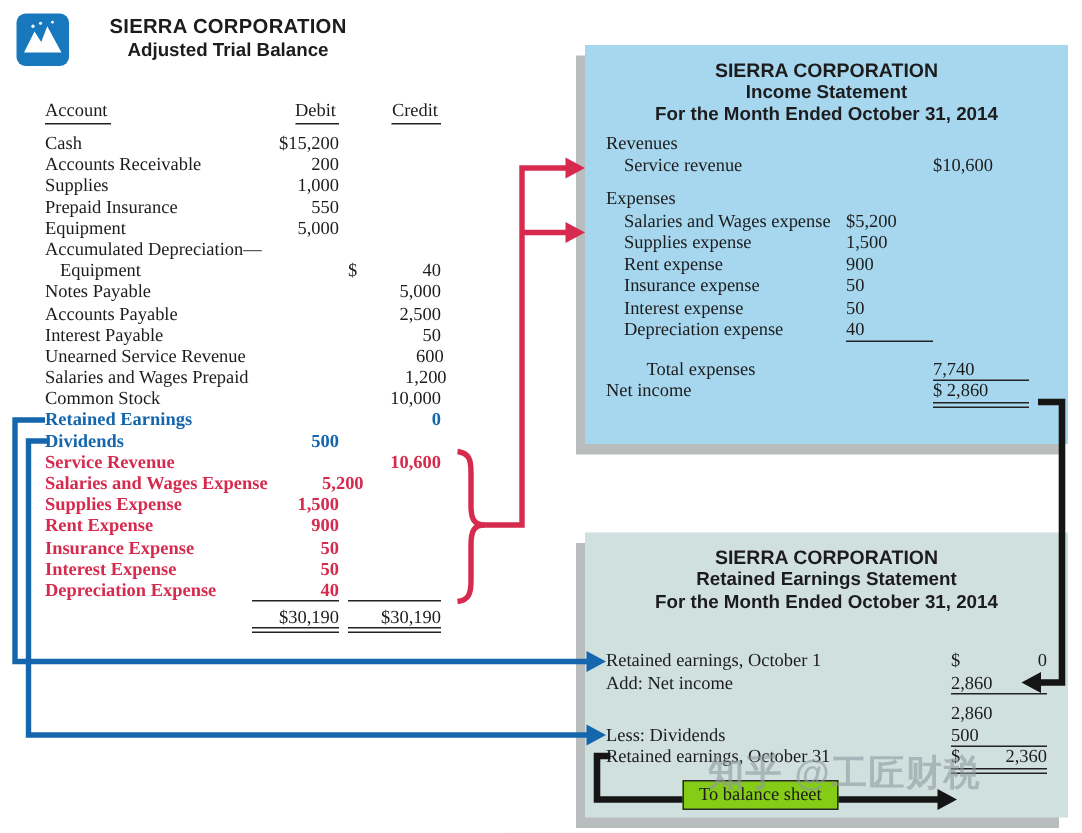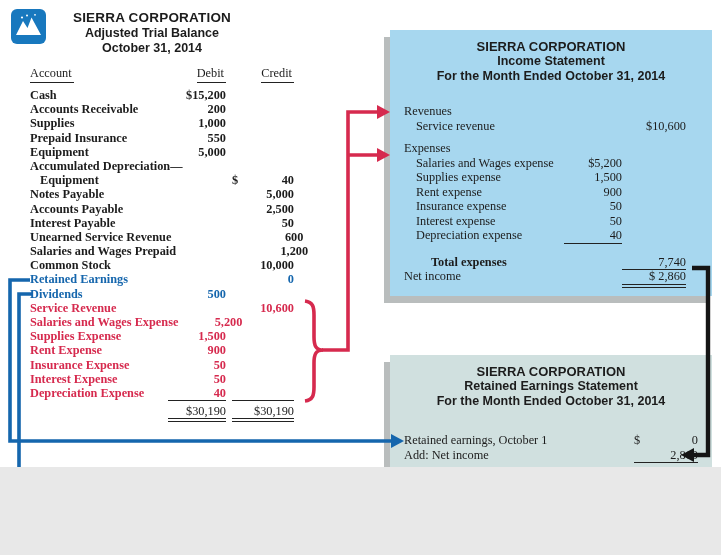--- a/index.html
+++ b/index.html
@@ -1,64 +1,64 @@
 <!DOCTYPE html>
 <html><head>
 <meta charset="utf-8">
 <style>
   html,body{margin:0;padding:0;}
   body{background:#e8e8e8;}
   #stage{
-    position:relative;width:721px;height:467px;background:#ffffff;
+    position:relative;width:721px;height:555px;background:#ffffff;
     overflow:hidden;font-family:"Liberation Serif", serif;color:var(--ink,#1c1c1c);
   }
   
   .logo{position:absolute;left:10px;top:8px;width:37px;height:37px;z-index:3;}
   
   .tb-titles{
     position:absolute;left:52px;top:10px;width:200px;text-align:center;z-index:3;
     font-family:"Liberation Sans", sans-serif;font-weight:700;line-height:1.2;
   }
   .tb-titles .t1{font-size:13.5px;letter-spacing:.2px;}
   .tb-titles .t2,.tb-titles .t3{font-size:12.5px;}
   .tb-table{position:absolute;left:10px;top:66px;width:292px;z-index:3;font-size:12.3px;}
   .tb-grid{display:grid;grid-template-columns:1fr 58px 62px;column-gap:6px;padding:0 8px 0 20px;}
   .tb-colhead{height:15px;line-height:15px;}
   .tb-colhead .hd{display:inline-block;border-bottom:1.2px solid #222;padding:0 2px 1px 0;}
   .tb-colhead .num{text-align:right;}
   .tb-rows{margin-top:7px;}
-  .tb-row{height:14.2px;line-height:14.2px;font-weight:bold;}
+  .tb-row{height:14.2px;line-height:14.2px;}
   .tb-acct{white-space:nowrap;overflow:visible;}
   .tb-acct.ind{padding-left:10px;}
   .tb-num{text-align:right;white-space:nowrap;}
   .tb-num.split{display:flex;justify-content:space-between;}
   .c-blue{color:var(--blue);font-weight:700;}
   .c-red{color:var(--red);font-weight:700;}
   .u{border-bottom:1.3px solid #222;}
   .uu{border-bottom:4px double #222;}
   .tb-total{margin-top:4px;height:16px;line-height:14px;}
   
   .panel{position:absolute;width:322px;z-index:1;box-shadow:-6px 7px 0 0 var(--shadow);font-size:12.3px;}
   .is-panel{left:390px;top:30px;height:266px;background:var(--isbg);}
   .re-panel{left:390px;top:355px;height:190px;background:var(--rebg);}
   .panel-titles{
     text-align:center;padding-top:9px;font-family:"Liberation Sans", sans-serif;
     font-weight:700;line-height:15px;
   }
   .panel-titles .t1{font-size:13px;}
   .panel-titles .t2,.panel-titles .t3{font-size:12.5px;}
-  .is-rows{margin-top:20px;}
+  .is-rows{margin-top:4px;}
   .re-rows{margin-top:24px;}
   .st-row{display:grid;height:14.5px;line-height:14.5px;}
   .is-row{grid-template-columns:1fr 58px 64px;padding:0 26px 0 14px;}
   .re-row{grid-template-columns:1fr 64px;padding:0 14px 0 14px;}
   .st-row .lab{white-space:nowrap;overflow:visible;}
   .lab.ind1{padding-left:12px;}
-  .lab.ind2{padding-left:27px;font-weight:bold;}
-  .st-row .num{text-align:right;white-space:nowrap;}
+  .lab.ind2{padding-left:27px;}
+  .st-row .num{white-space:nowrap;}
   .st-row .num.split{display:flex;justify-content:space-between;}
   
   .overlay{position:absolute;left:0;top:0;z-index:4;pointer-events:none;}
   .s-red{stroke:var(--red);stroke-width:3.6;fill:none;}
   .f-red{fill:var(--red);}
   .s-blue{stroke:var(--blue);stroke-width:3.6;fill:none;}
   .f-blue{fill:var(--blue);}
   .s-blk{stroke:var(--blk);stroke-width:4.4;fill:none;}
   .f-blk{fill:var(--blk);}
   
@@ -81,21 +81,20 @@
     <rect x="1" y="1" width="35" height="35" rx="6" fill="var(--logo)"></rect>
     <path d="M6 27 L13 13 L17.5 20 L21.5 9.5 L31 27 Z" fill="#ffffff"></path>
     <circle cx="12" cy="9.5" r="1.1" fill="#ffffff"></circle>
     <circle cx="17" cy="7.5" r="1" fill="#ffffff"></circle>
     <circle cx="25" cy="6.8" r="0.9" fill="#ffffff"></circle>
   </svg>
 
   <div class="tb-titles">
     <div class="t1">SIERRA CORPORATION</div>
     <div class="t2">Adjusted Trial Balance</div>
-    <div class="t3">October 31, 2014</div>
   </div>
 
   <div class="tb-table">
     <div class="tb-grid tb-colhead">
       <span><span class="hd">Account</span></span>
       <span class="num"><span class="hd">Debit</span></span>
       <span class="num"><span class="hd">Credit</span></span>
     </div>
     <div class="tb-rows" id="tb-rows">
         <div class="tb-grid tb-row c-black">

